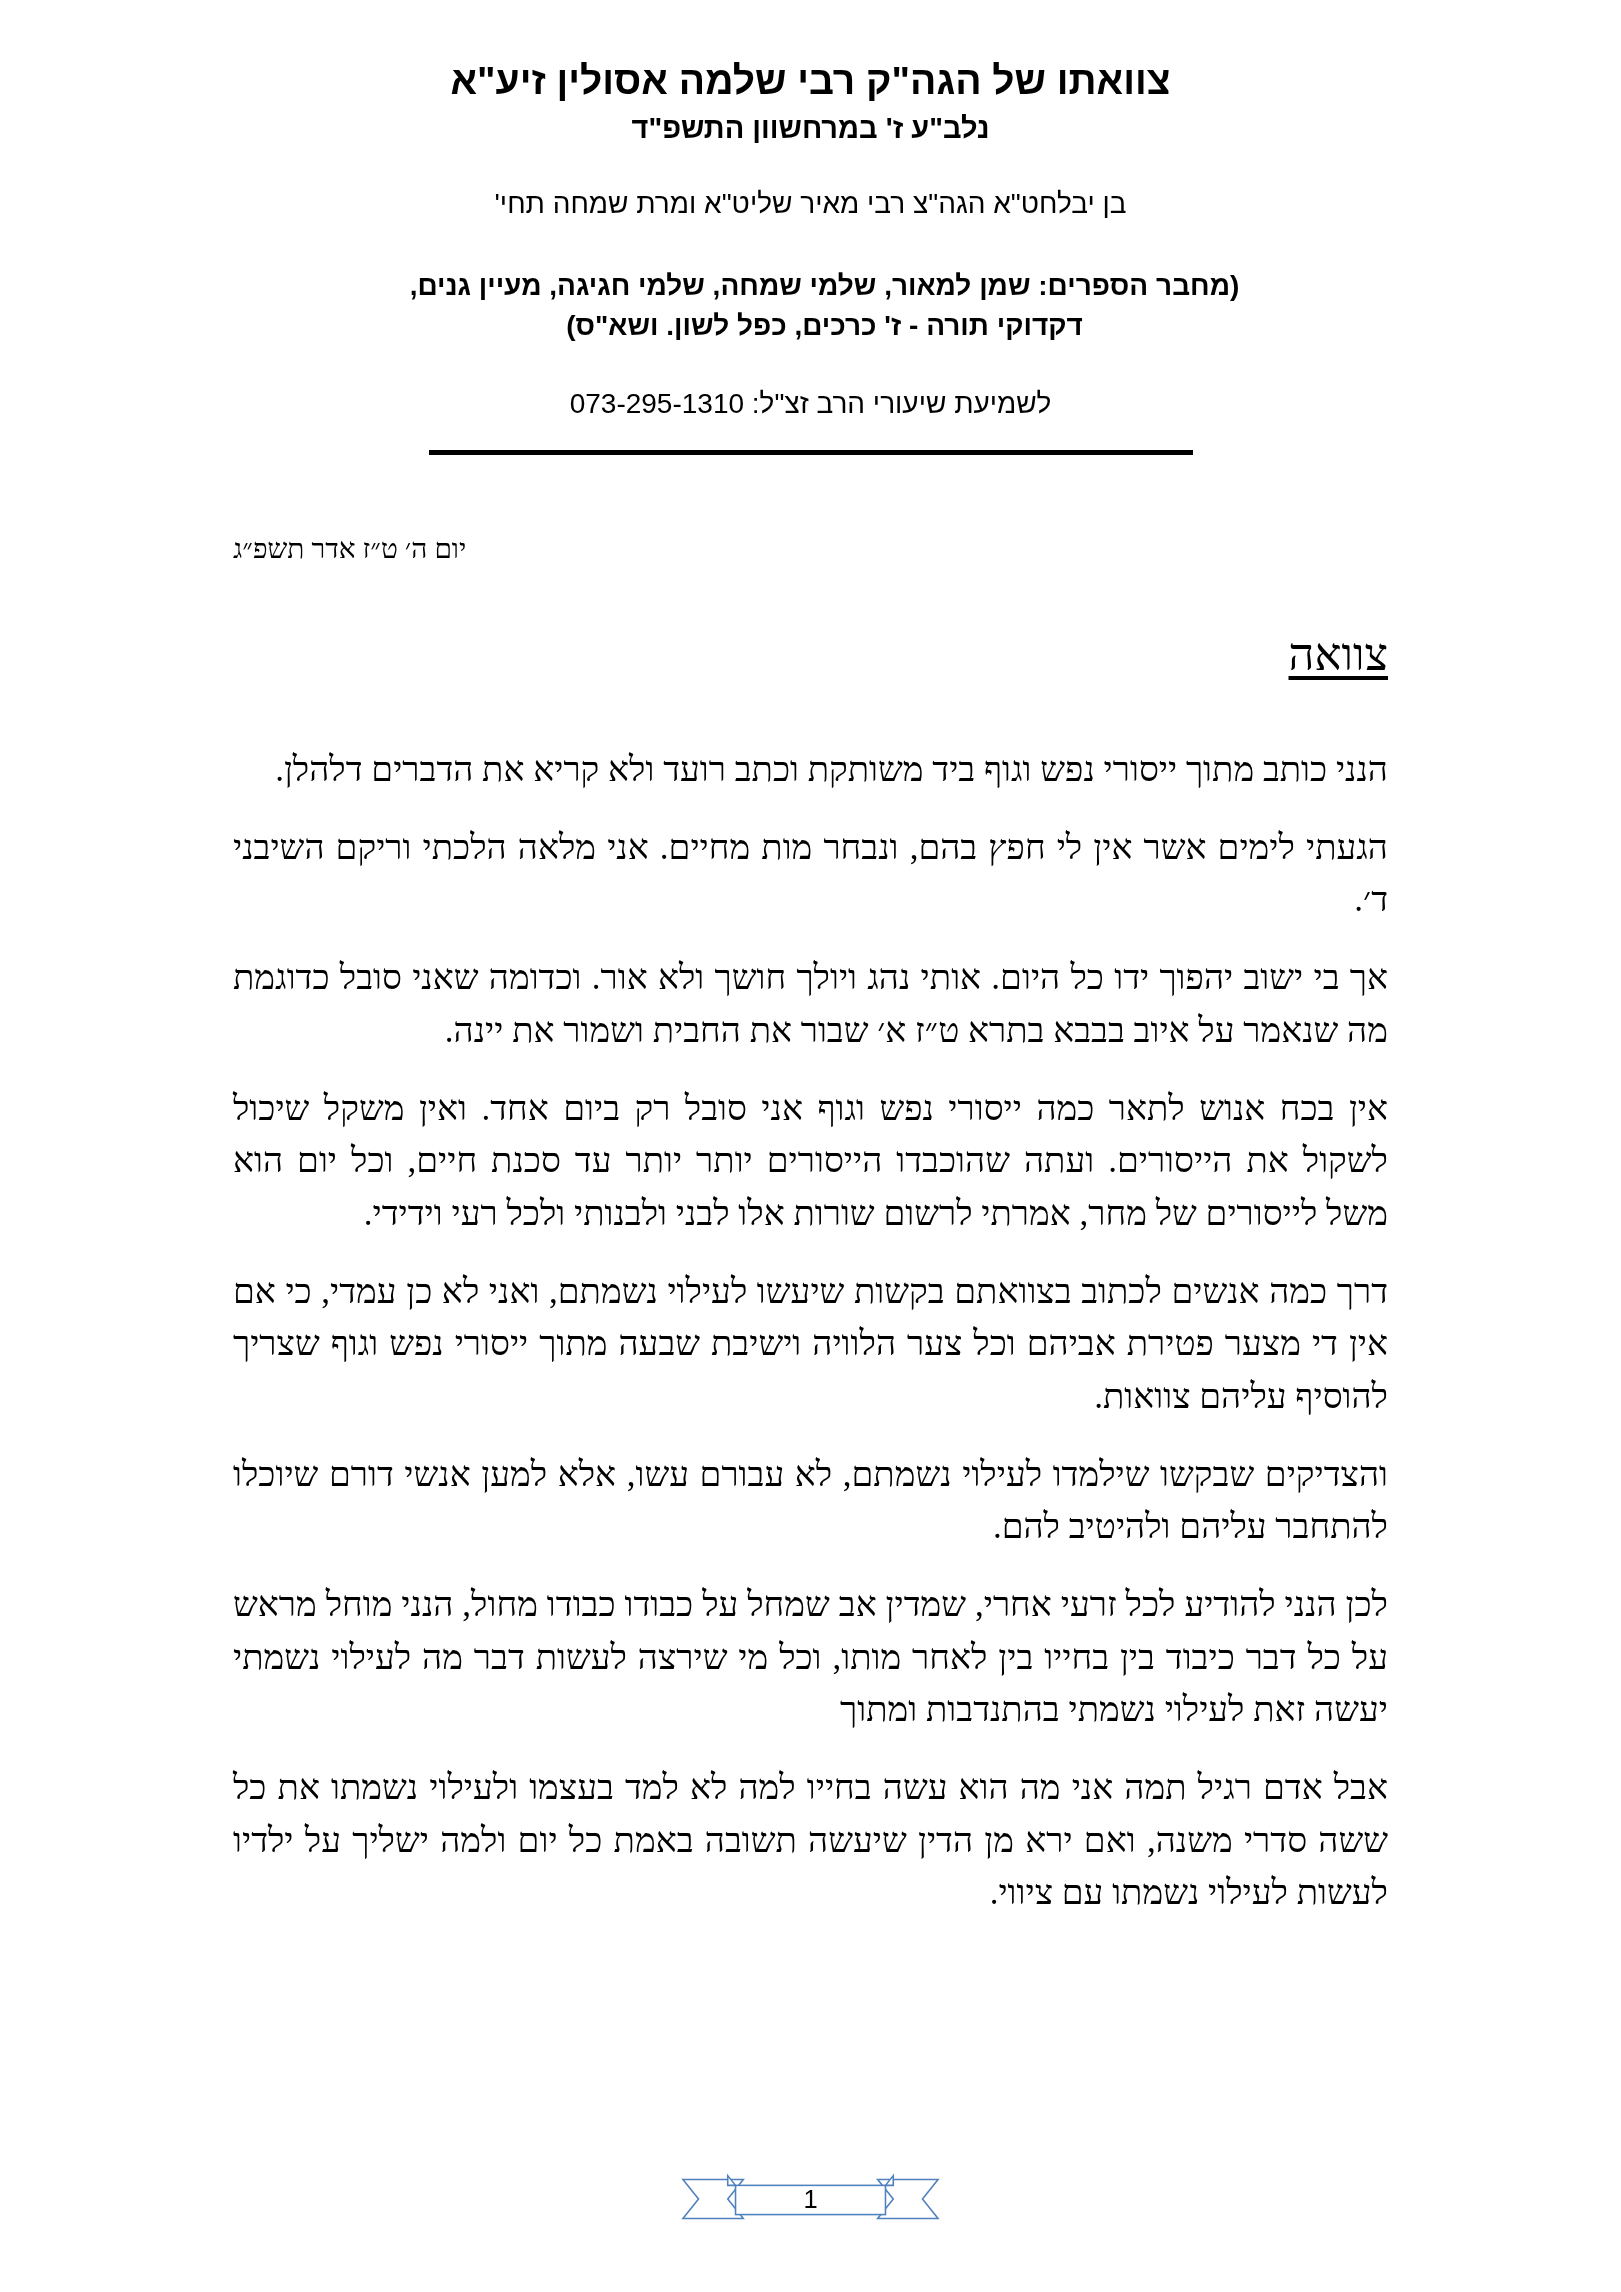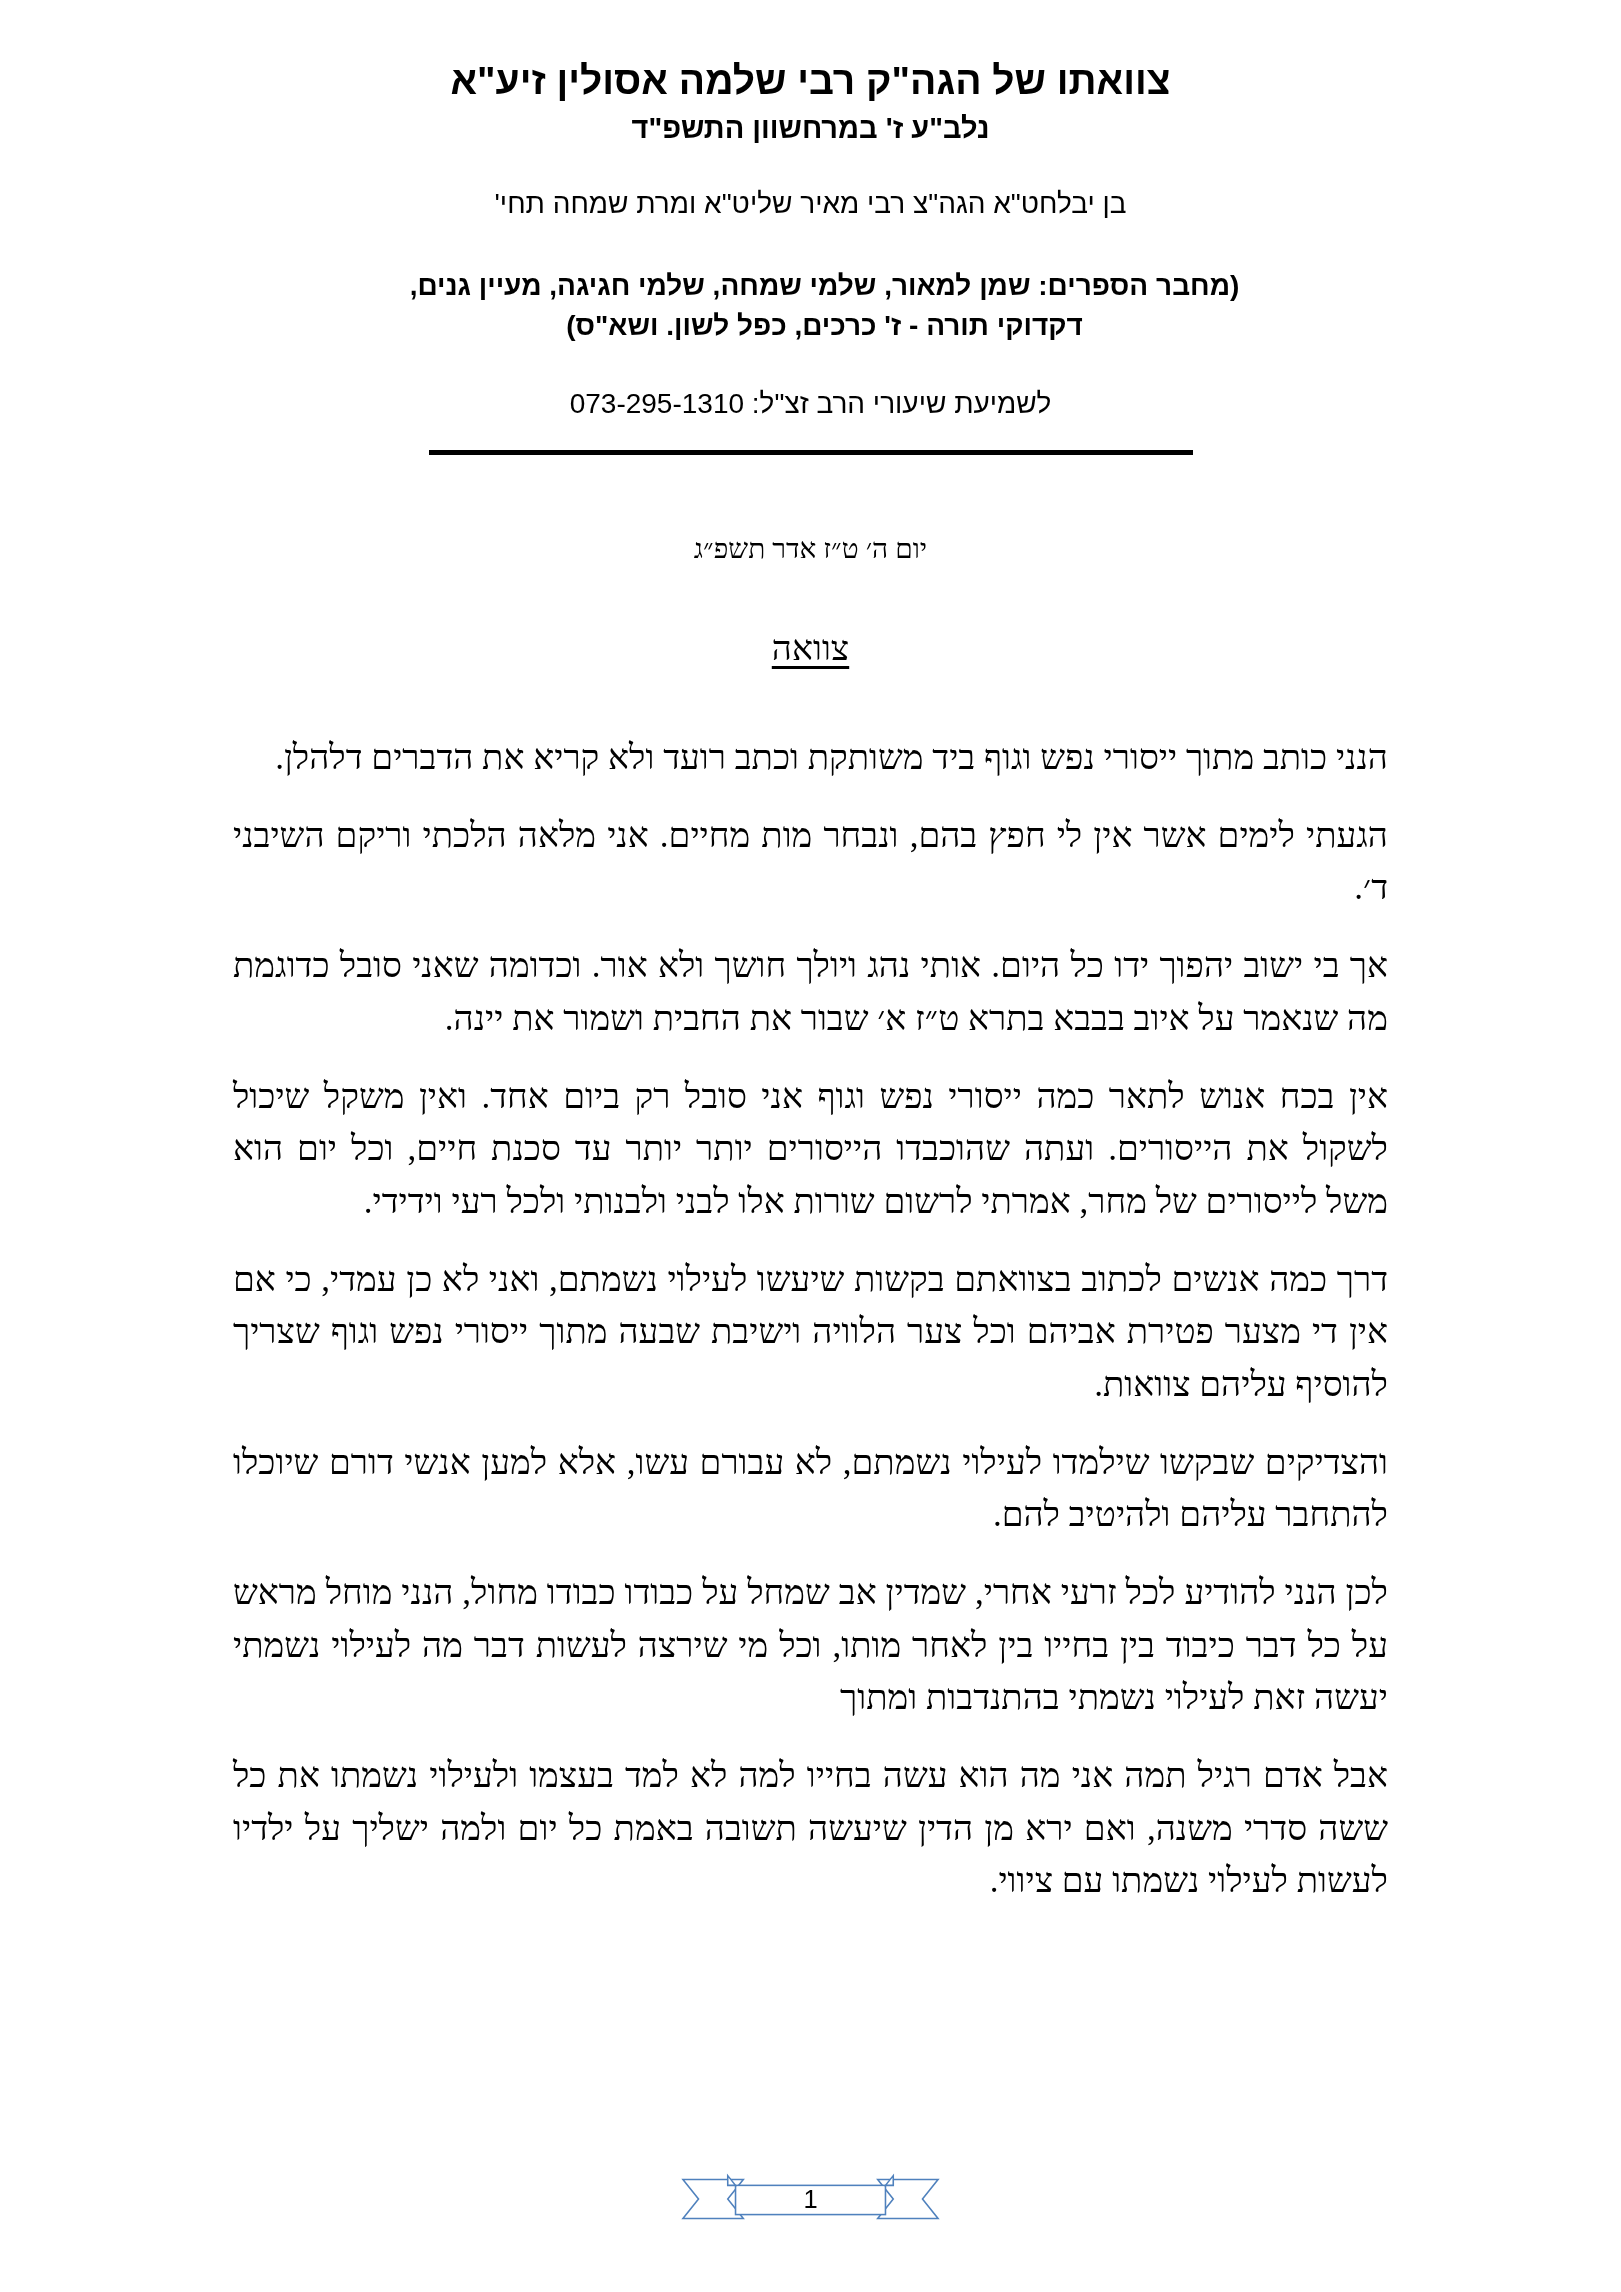--- a/index.html
+++ b/index.html
@@ -73,28 +73,27 @@
     background: #000;
     margin: 27.4px auto 0 auto;
   }
 
   
   .body-wrap {
     padding: 0 233px 0 233px;
     margin-top: 74px;
   }
   .date-line {
-    text-align: center;
+    text-align: left;
     font-size: 28px;
     line-height: 1.4;
     margin: 0;
   }
   .section-heading {
-    text-align: center;
-    font-size: 35px;
+    font-size: 45px;
     font-weight: normal;
     margin: 61px 0 0 0;
   }
   .section-heading span {
     text-decoration: underline;
     text-underline-offset: 5.9px;
   }
   .paragraphs {
     margin-top: 63px;
   }

